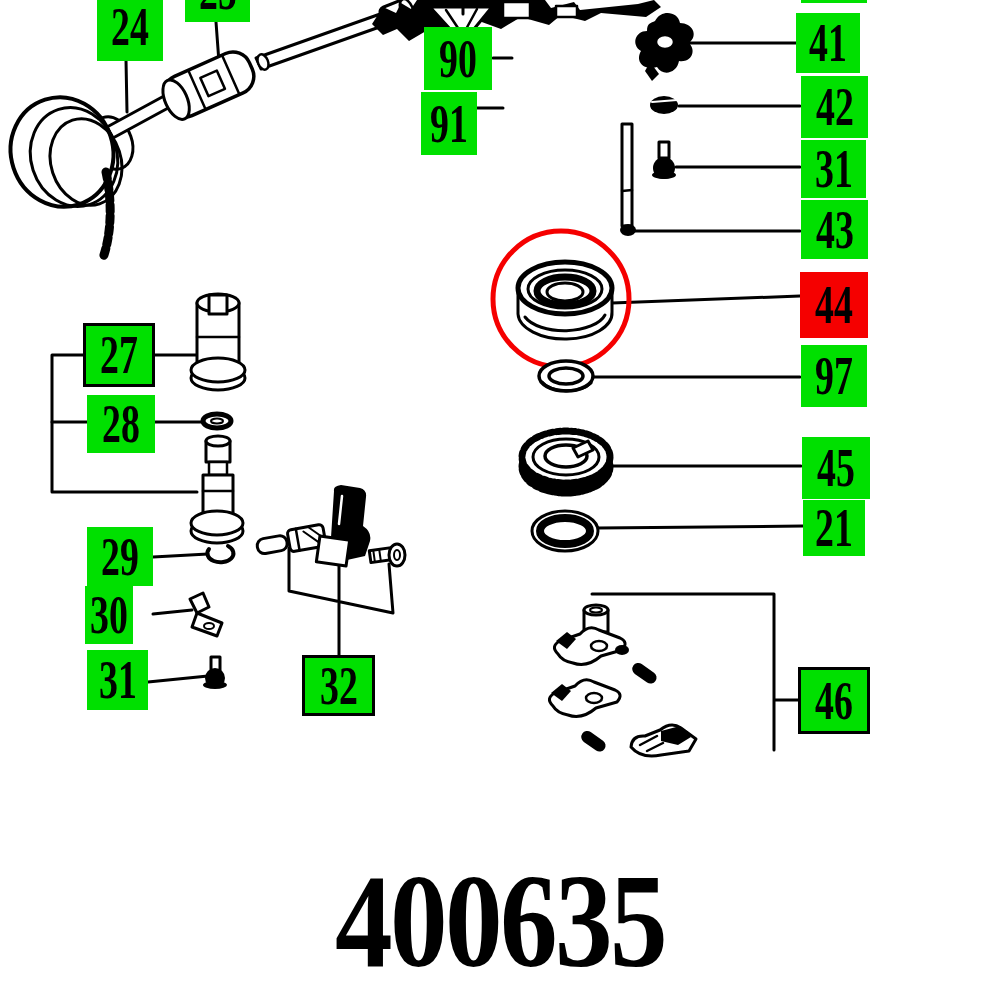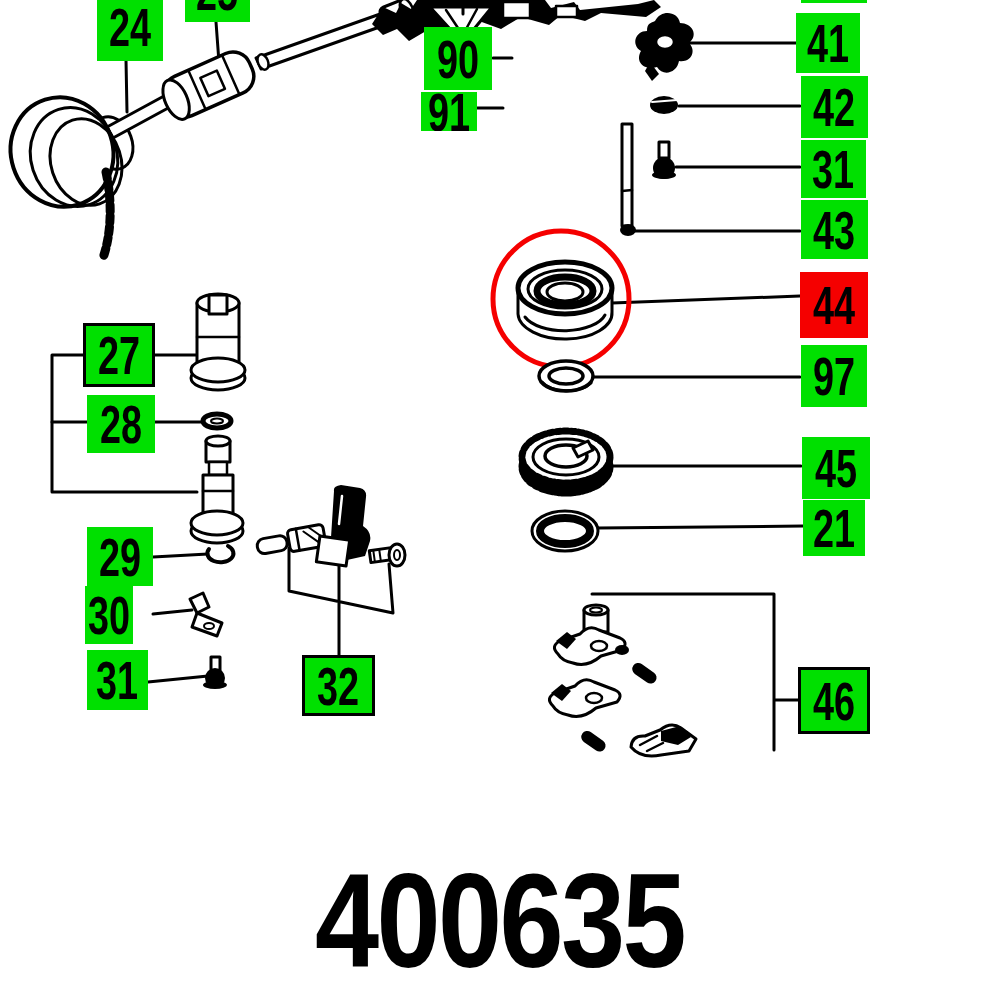--- a/index.html
+++ b/index.html
@@ -1,18 +1,18 @@
 <!DOCTYPE html>
 <html style="--green: #00e000; --red: #f50000; --ink: #000000; --paper: #ffffff;"><head>
 <meta charset="utf-8">
 <style>
   :root { --green:#00e000; --red:#f50000; --ink:#000000; --paper:#ffffff; }
   html,body{margin:0;padding:0;background:#fff;}
   .stage{position:relative;width:1000px;height:1000px;background:var(--paper);overflow:hidden;
-         font-family:Liberation Sans, sans-serif;}
+         font-family:Liberation Serif, serif;}
   .stage svg{position:absolute;left:0;top:0;}
   .callout{position:absolute;display:flex;align-items:center;justify-content:center;
            background:var(--green);overflow:hidden;box-sizing:border-box;cursor:pointer;}
   .callout.red{background:var(--red);text-align:center;}
   .callout.bordered{border:3px solid var(--ink);}
   .num{font-weight:700;font-size:54px;line-height:1;color:var(--ink);
        transform:scaleX(0.70);white-space:nowrap;}
   .doc-number{position:absolute;left:0;top:810px;width:100%;text-align:center;
               font-weight:700;font-size:134px;line-height:1;color:var(--ink);margin-top:44px;}
   .doc-number span{display:inline-block;transform:scaleX(0.86);letter-spacing:-3px;}
@@ -214,21 +214,21 @@
 
   <div class="callout" style="left:97px;top:-8px;width:66px;height:69px">
       <span class="num">24</span>
     </div>
   <div class="callout" style="left:185px;top:-40px;width:65px;height:62px">
       <span class="num">25</span>
     </div>
   <div class="callout" style="left:424px;top:27px;width:68px;height:63px">
       <span class="num">90</span>
     </div>
-  <div class="callout" style="left:421px;top:92px;width:56px;height:39px">
+  <div class="callout" style="left:421px;top:92px;width:56px;height:63px">
       <span class="num">91</span>
     </div>
   <div class="callout" style="left:801px;top:-57px;width:66px;height:60px">
       <span class="num"></span>
     </div>
   <div class="callout" style="left:796px;top:13px;width:64px;height:60px">
       <span class="num">41</span>
     </div>
   <div class="callout" style="left:801px;top:76px;width:67px;height:62px">
       <span class="num">42</span>

